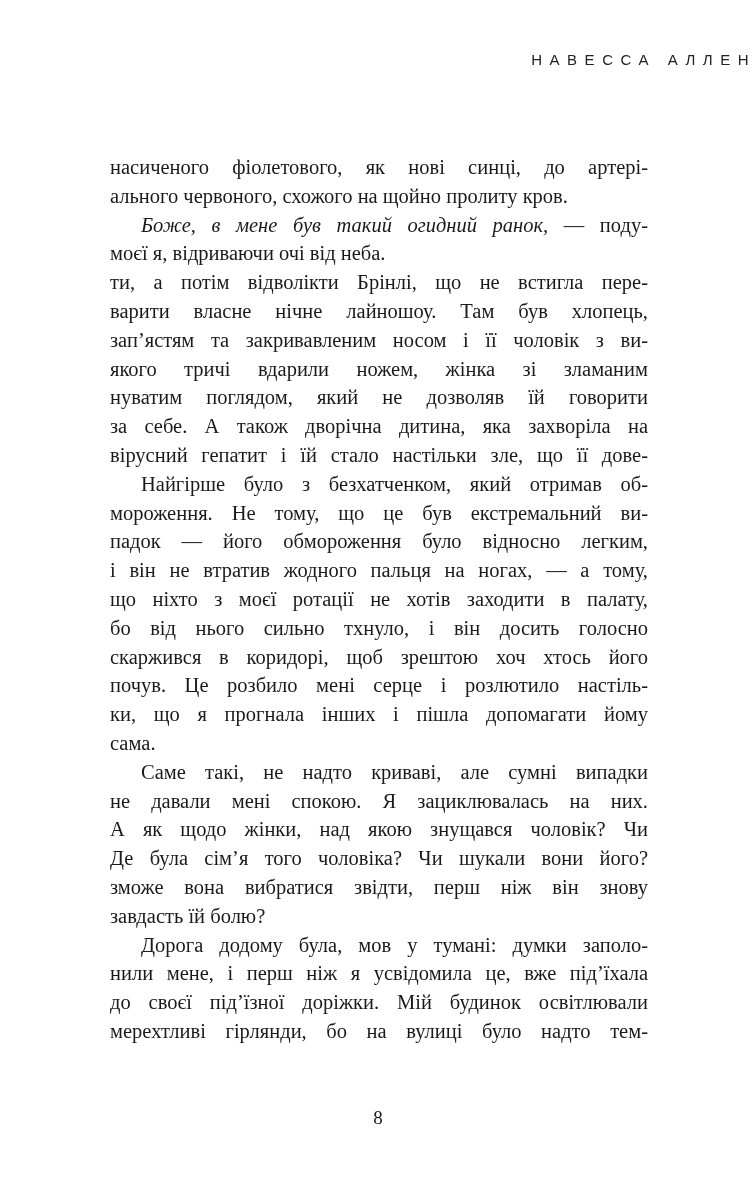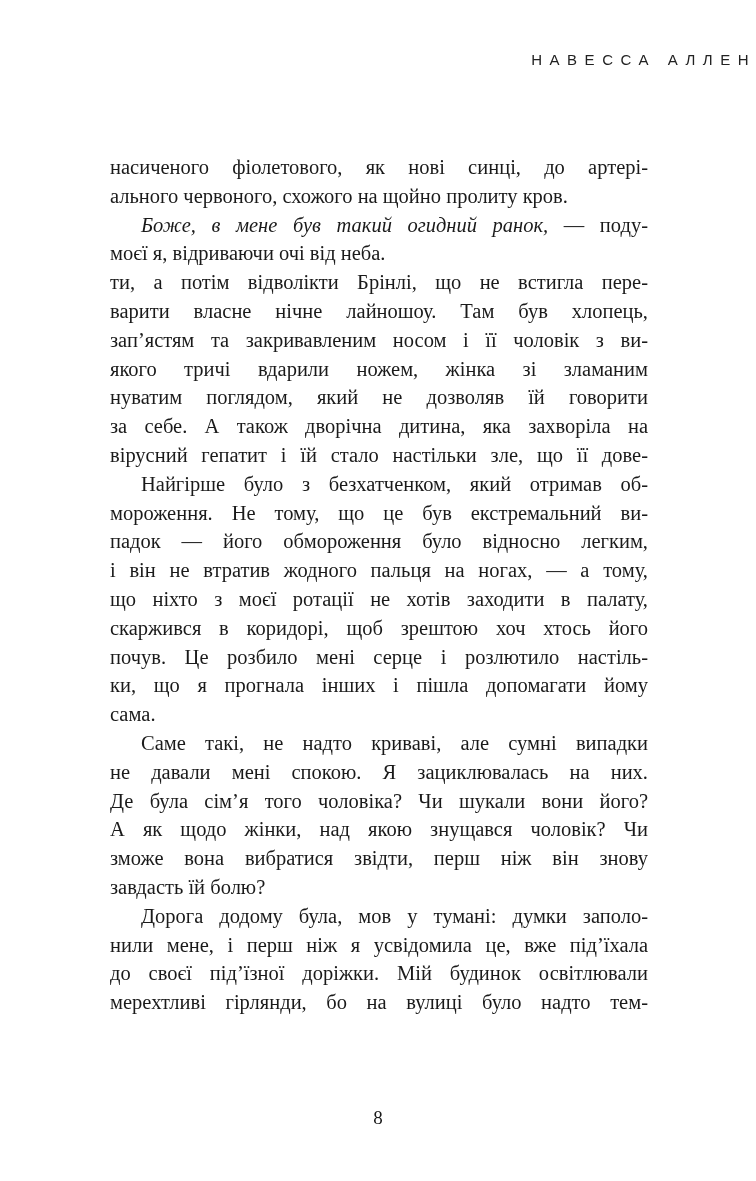--- a/index.html
+++ b/index.html
@@ -77,30 +77,31 @@
         <div class="line">нуватим поглядом, який не дозволяв їй говорити</div>
         <div class="line">за себе. А також дворічна дитина, яка захворіла на</div>
         <div class="line">вірусний гепатит і їй стало настільки зле, що її дове-</div>
       </div>
       <div class="paragraph">
         <div class="line indent">Найгірше було з безхатченком, який отримав об-</div>
         <div class="line">мороження. Не тому, що це був екстремальний ви-</div>
         <div class="line">падок — його обмороження було відносно легким,</div>
         <div class="line">і він не втратив жодного пальця на ногах, — а тому,</div>
         <div class="line">що ніхто з моєї ротації не хотів заходити в палату,</div>
+        <div class="line">бо від нього сильно тхнуло, і він досить голосно</div>
         <div class="line">скаржився в коридорі, щоб зрештою хоч хтось його</div>
         <div class="line">почув. Це розбило мені серце і розлютило настіль-</div>
         <div class="line">ки, що я прогнала інших і пішла допомагати йому</div>
         <div class="line last">сама.</div>
       </div>
       <div class="paragraph">
         <div class="line indent">Саме такі, не надто криваві, але сумні випадки</div>
         <div class="line">не давали мені спокою. Я зациклювалась на них.</div>
+        <div class="line">А як щодо жінки, над якою знущався чоловік? Чи</div>
         <div class="line">Де була сім’я того чоловіка? Чи шукали вони його?</div>
-        <div class="line">А як щодо жінки, над якою знущався чоловік? Чи</div>
         <div class="line">зможе вона вибратися звідти, перш ніж він знову</div>
         <div class="line last">завдасть їй болю?</div>
       </div>
       <div class="paragraph">
         <div class="line indent">Дорога додому була, мов у тумані: думки заполо-</div>
         <div class="line">нили мене, і перш ніж я усвідомила це, вже під’їхала</div>
         <div class="line">до своєї під’їзної доріжки. Мій будинок освітлювали</div>
         <div class="line">мерехтливі гірлянди, бо на вулиці було надто тем-</div>
       </div>
     </div>

